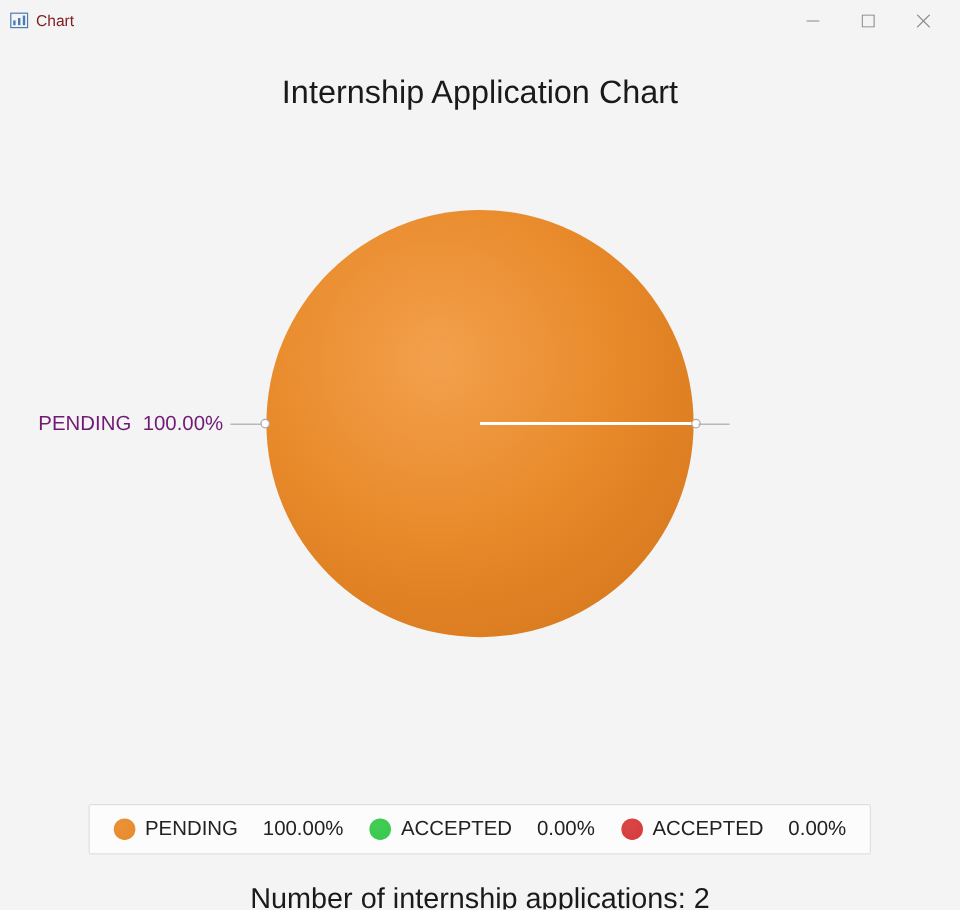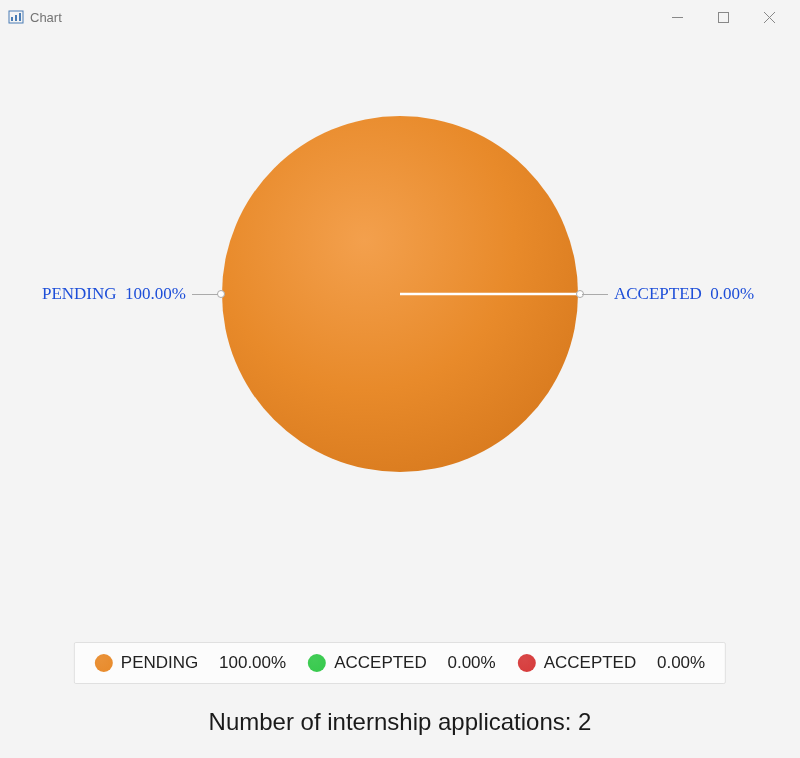--- a/index.html
+++ b/index.html
@@ -18,21 +18,21 @@
       background: #f4f4f4;
     }
     .titlebar-icon {
       width: 16px;
       height: 16px;
       margin-right: 6px;
       position: relative;
     }
     .titlebar-title {
       font-size: 13px;
-      color: #737373;
+      color: #7f1d1d;
       flex: 0 0 auto;
     }
     .titlebar-spacer { flex: 1; }
     .win-btn {
       width: 46px;
       height: 32px;
       display: flex;
       align-items: center;
       justify-content: center;
       color: #888;
@@ -57,23 +57,22 @@
     }
     .pie {
       position: absolute;
       left: 50%;
       top: 50%;
       transform: translate(-50%, -50%);
     }
     .callout-label {
       position: absolute;
       font-size: 17px;
-      color: #1d4ed8;
+      color: #701a75;
       white-space: nowrap;
-      font-family: Liberation Serif, serif;
     }
     .callout-label.left { text-align: right; }
     .callout-line {
       position: absolute;
       height: 1px;
       background: #aaa;
     }
     .callout-dot {
       position: absolute;
       width: 8px;
@@ -141,20 +140,21 @@
   </div>
   <div class="win-btn">
     <svg viewBox="0 0 11 11">
         <line x1="0" y1="0" x2="11" y2="11" stroke="currentColor" stroke-width="1"></line>
         <line x1="11" y1="0" x2="0" y2="11" stroke="currentColor" stroke-width="1"></line>
       </svg>
   </div>
 </div>
 
 <div class="content">
+  <div class="chart-title">Internship Application Chart</div>
 
   <div class="chart-area">
 
     <svg class="pie" width="360" height="360" viewBox="0 0 360 360">
       <defs>
         <radialGradient id="gPending" cx="40%" cy="35%" r="70%">
           <stop offset="0%" stop-color="#f3a04d"></stop>
           <stop offset="60%" stop-color="#e88a2a"></stop>
           <stop offset="100%" stop-color="#d97b1f"></stop>
         </radialGradient>
@@ -165,23 +165,20 @@
     </svg>
 
     <span class="callout-dot" style="left:221px; top:260px;"></span>
     <span class="callout-line" style="left:192px; top:260px; width:26px;"></span>
     <div class="callout-label left" style="right:614px; top:250px;">
       <span>PENDING</span>&nbsp;&nbsp;<span>100.00%</span>
     </div>
 
     <span class="callout-dot" style="left:580px; top:260px;"></span>
     <span class="callout-line" style="left:582px; top:260px; width:26px;"></span>
-    <div class="callout-label" style="left:614px; top:250px;">
-      <span>ACCEPTED</span>&nbsp;&nbsp;<span>0.00%</span>
-    </div>
   </div>
 
   <div class="legend">
     <div class="legend-item">
       <span class="legend-swatch" style="background: radial-gradient(circle at 35% 30%, #e88a2aee, #e88a2a);"></span>
       <span>PENDING</span>&nbsp;
       <span>100.00%</span>
     </div>
     <div class="legend-item">
       <span class="legend-swatch" style="background: radial-gradient(circle at 35% 30%, #35c94bee, #35c94b);"></span>

